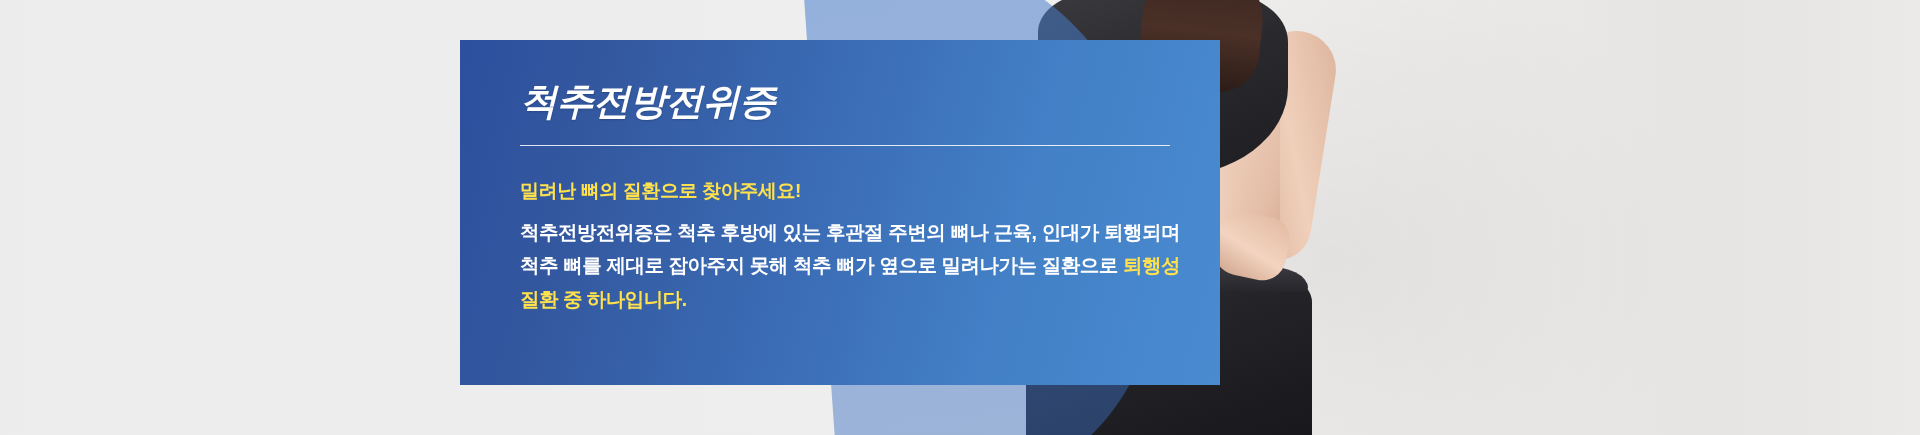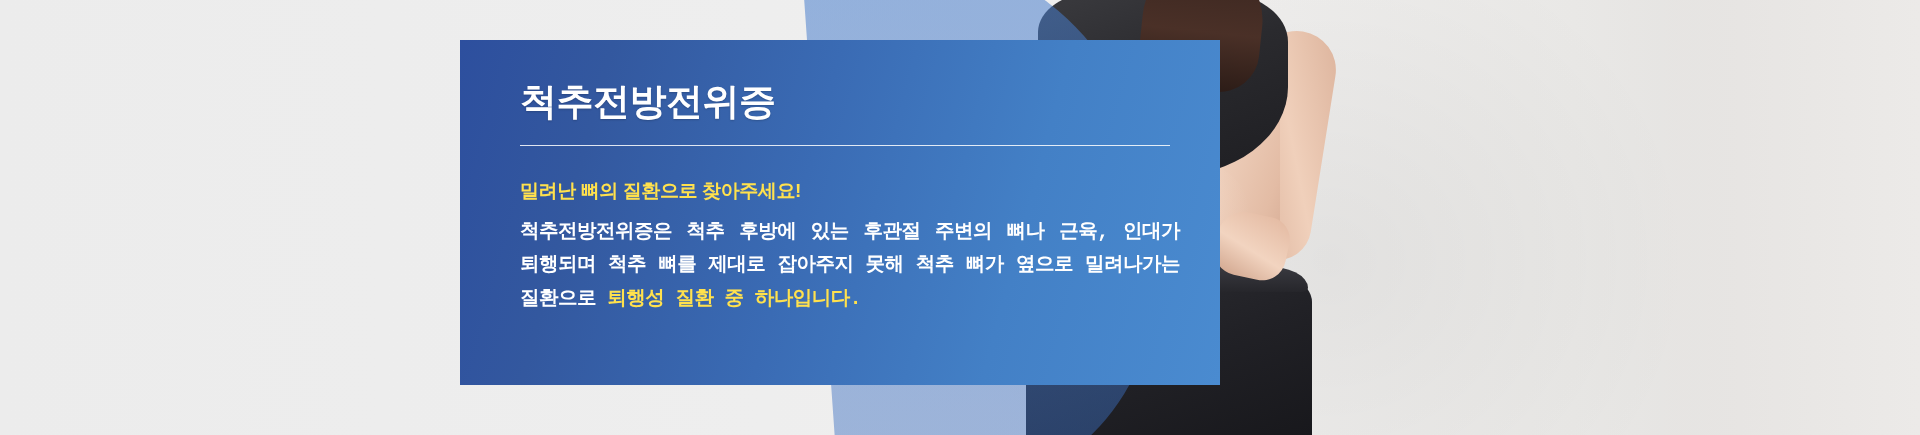--- a/index.html
+++ b/index.html
@@ -180,20 +180,21 @@
     right: 50px;
   }
   .title {
     color: #ffffff;
     font-size: 37px;
     font-weight: bold;
     letter-spacing: -0.5px;
     line-height: 1.1;
     margin: 0;
     text-shadow: 0 1px 2px rgba(0,0,0,0.18);
+    font-style: italic;
   }
   .rule {
     margin-top: 22px;
     width: 650px;
     height: 1px;
     background: rgba(255,255,255,0.85);
   }
   .subtitle {
     margin-top: 32px;
     color: #ffe14d;
@@ -204,21 +205,20 @@
   .body-text {
     margin-top: 12px;
     width: 660px;
     color: #ffffff;
     font-size: 19.5px;
     font-weight: bold;
     line-height: 1.72;
     letter-spacing: -0.5px;
     text-align: justify;
     text-justify: inter-character;
-    font-family: Liberation Mono, monospace;
   }
   .hl {
     color: #ffe14d;
   }
 </style>
 </head>
 <body>
 
 <div class="banner">
 

